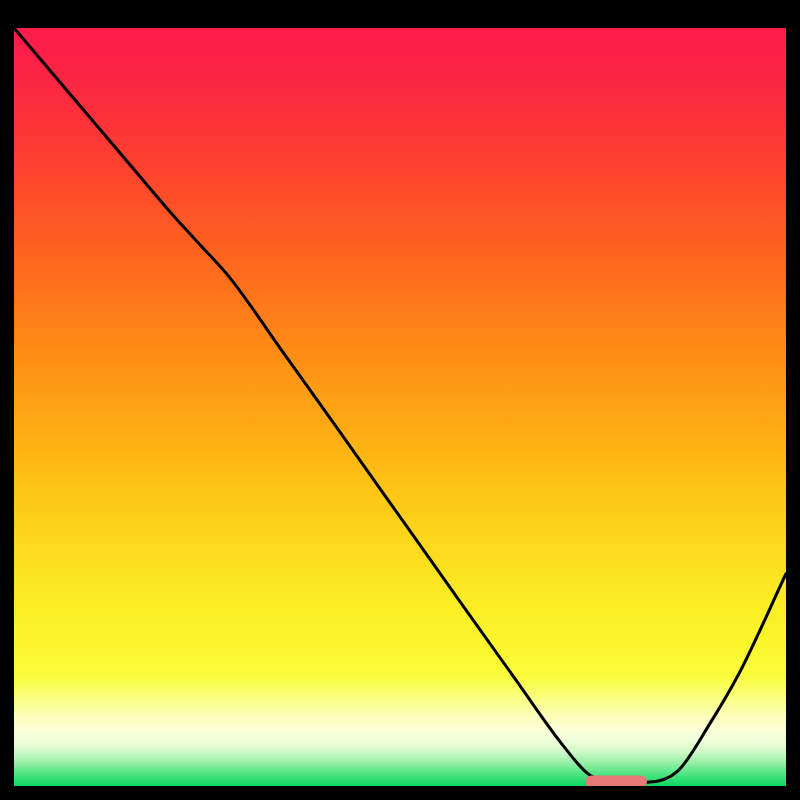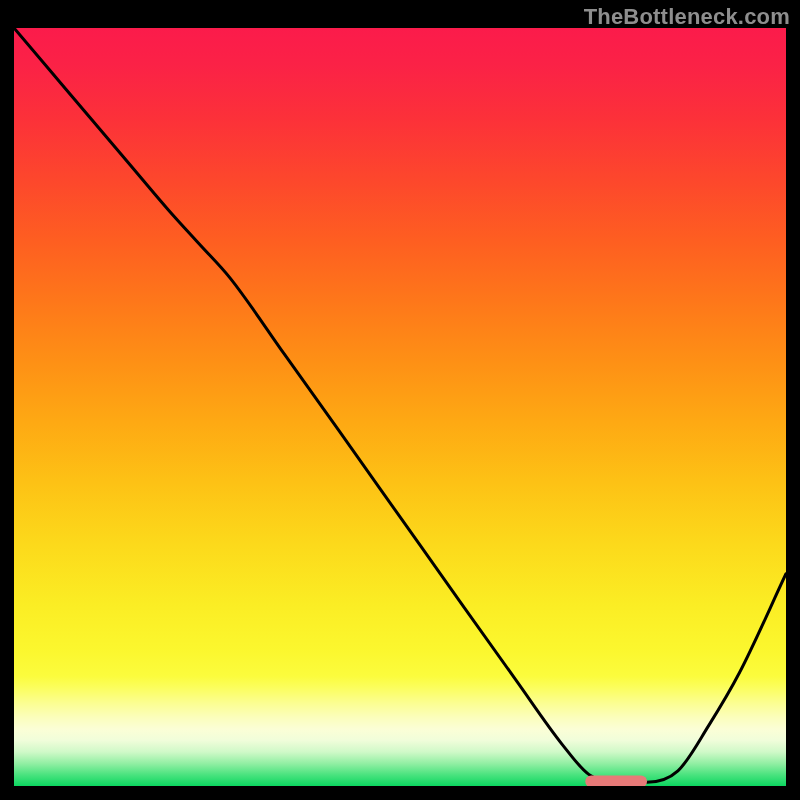--- a/index.html
+++ b/index.html
@@ -71,14 +71,13 @@
           <stop offset="0.970" stop-color="#93efa4"></stop>
           <stop offset="0.985" stop-color="#4be37f"></stop>
           <stop offset="1" stop-color="#0cd660"></stop>
         </linearGradient>
       </defs>
       <rect x="0" y="0" width="772" height="758" fill="url(#bg-grad)"></rect>
       <path id="curve-path" fill="none" stroke="#000000" stroke-width="3" stroke-linejoin="round" stroke-linecap="round" d="M 0 0 C 12.866666666666667 15.160000000000005, 25.733333333333334 30.320000000000014, 38.6 45.48000000000002 C 51.46666666666667 60.64000000000002, 64.33333333333334 75.80000000000003, 77.2 90.96000000000004 C 90.06666666666666 106.12000000000005, 102.93333333333334 121.28000000000007, 115.8 136.44000000000005 C 128.66666666666666 151.60000000000005, 141.53333333333333 167.23374999999996, 154.4 181.91999999999996 C 164.69333333333333 193.66899999999995, 174.98666666666668 204.65999999999997, 185.28 216.02999999999997 C 195.57333333333335 227.39999999999998, 205.86666666666667 237.23595238095234, 216.16000000000003 250.14 C 234.17333333333335 272.72208333333333, 252.18666666666667 300.6733333333334, 270.2 325.94000000000005 C 288.2133333333333 351.20666666666676, 306.2266666666667 376.394375, 324.24 401.74 C 344.82666666666665 430.70642857142855, 365.41333333333336 459.85333333333335, 386 488.91 C 406.58666666666664 517.9666666666667, 427.17333333333335 547.1135714285715, 447.76 576.08 C 465.7733333333333 601.4256250000001, 483.7866666666667 626.7186111111112, 501.8 651.88 C 517.24 673.4469047619048, 532.6800000000001 696.9088095238095, 548.12 716.31 C 557.1266666666667 727.6273611111111, 566.1333333333333 740.3133333333333, 575.14 746.63 C 584.1466666666666 752.9466666666667, 593.1533333333333 754.21, 602.16 754.21 C 612.4533333333333 754.21, 622.7466666666667 754.21, 633.04 754.21 C 643.3333333333333 754.21, 653.6266666666667 752.315, 663.92 742.84 C 674.2133333333334 733.365, 684.5066666666667 713.7833333333334, 694.8000000000001 697.36 C 705.0933333333334 680.9366666666667, 715.3866666666667 664.0922222222222, 725.68 644.3 C 741.12 614.6116666666666, 756.56 578.6066666666667, 772 545.76"></path>
       <rect id="marker-rect" rx="6" ry="6" fill="#e77a78" x="571.28" y="747.388" width="61.75999999999999" height="12.128"></rect>
     </svg>
   </div>
-  <div class="watermark">TheBottleneck.com</div>
 </div>
 
 </body></html>

